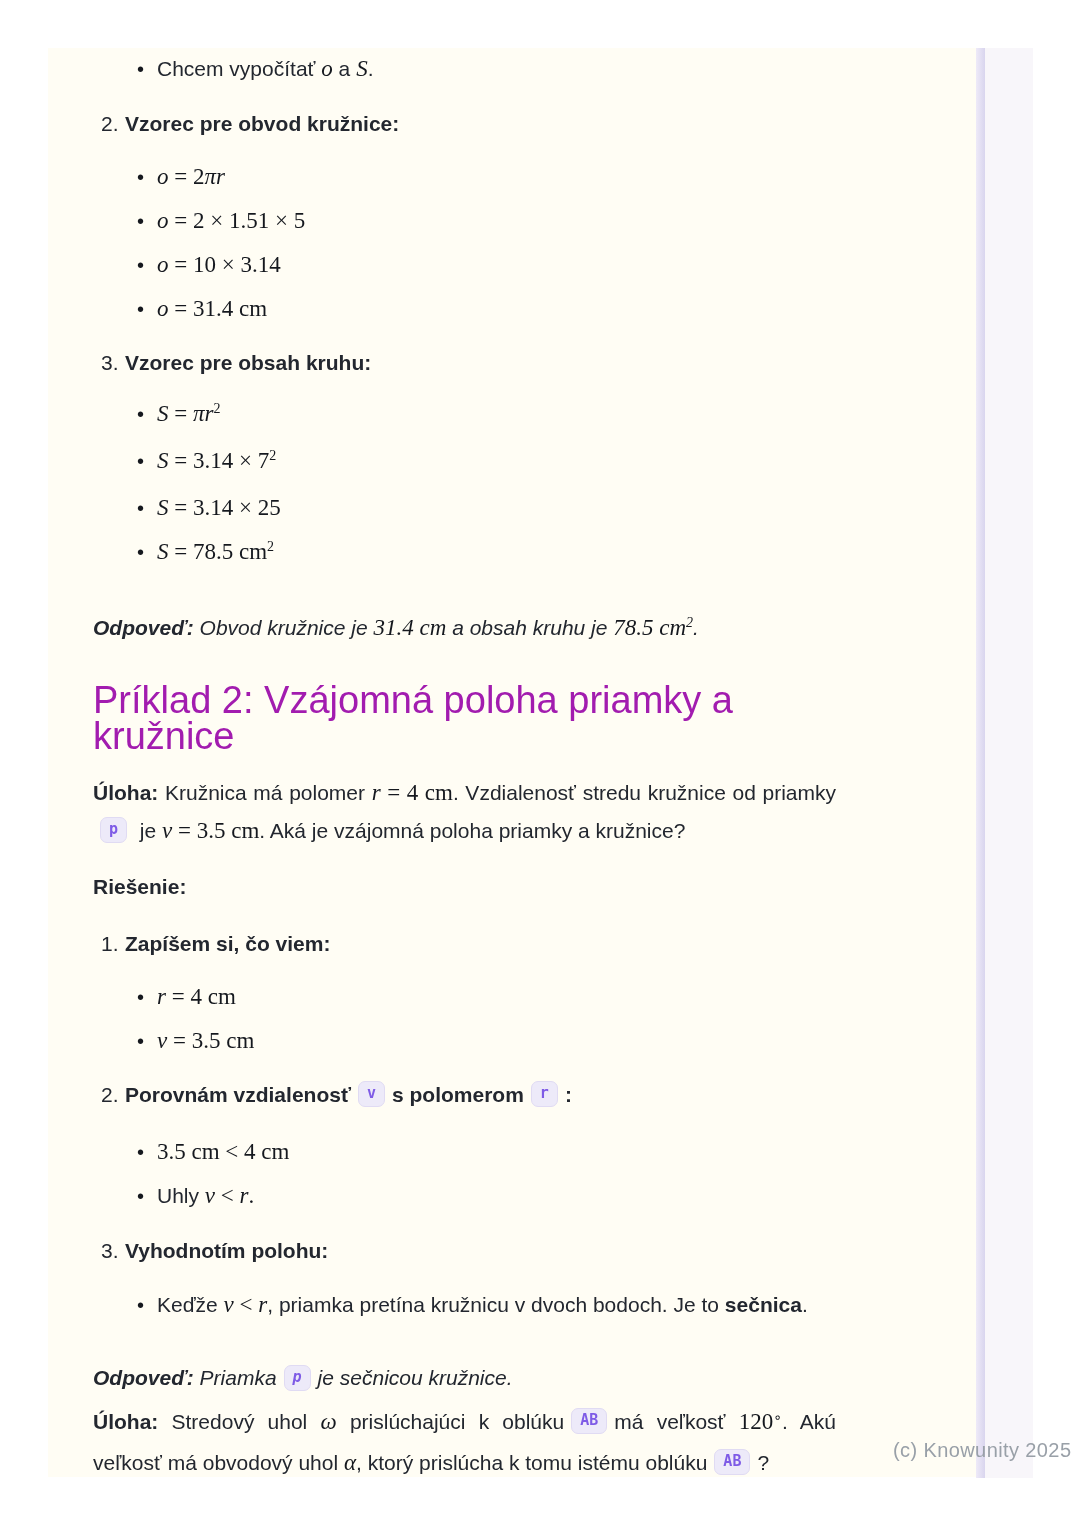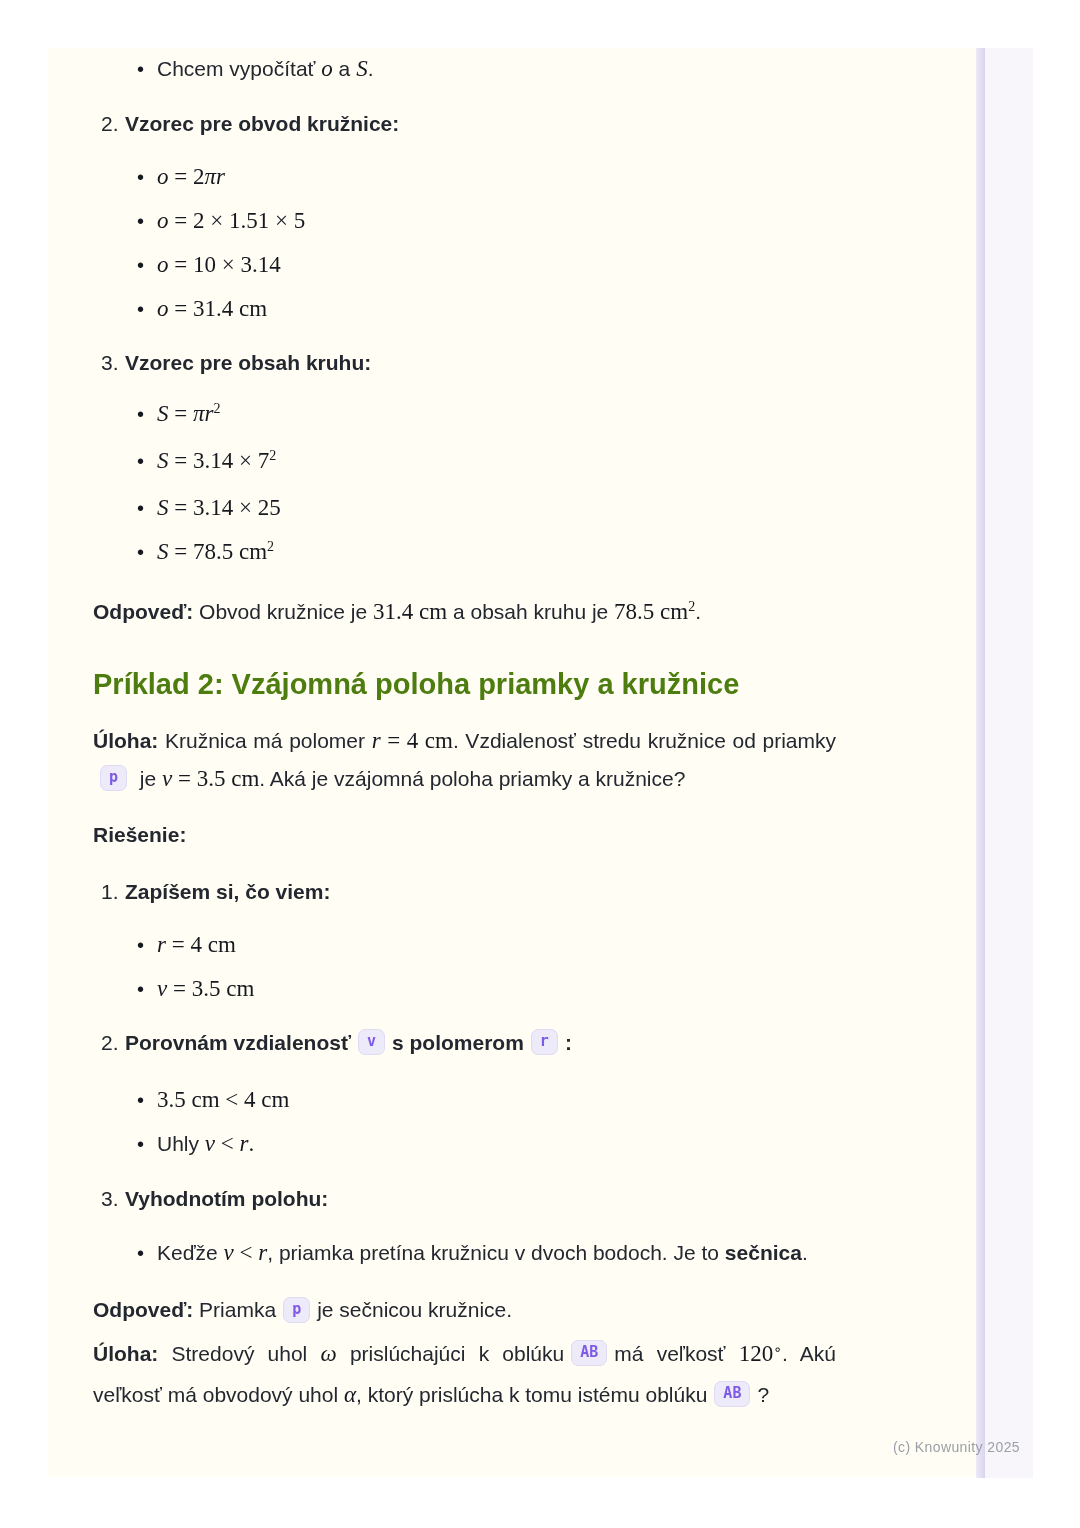--- a/index.html
+++ b/index.html
@@ -14,24 +14,24 @@
   }
   .next-page-line{
     position:absolute;left:976px;top:48px;width:9px;height:1430px;
     background:linear-gradient(to right,#EEEAF8,#D9D5EE);
   }
   .next-page-panel{
     position:absolute;left:985px;top:48px;width:48px;height:1430px;
     background:#F8F6FA;
   }
   .watermark{
-    position:absolute;left:893px;top:1439px;font-size:14px;color:#99A0A8;
+    position:absolute;left:893px;top:1439px;font-size:20px;color:#99A0A8;
     z-index:5;letter-spacing:.4px;
   }
-  .h2{font-size:29px;font-weight:700;color:#4d7c0f;line-height:36px;}
+  .h2{font-size:38px;font-weight:400;color:#a21caf;line-height:36px;}
   .b{font-weight:700;}
   .ser{font-family:"Liberation Serif",serif;font-size:23px;color:#15181E;}
   .it{font-family:"Liberation Serif",serif;font-size:23px;font-style:italic;color:#15181E;}
   .sup{font-size:14px;position:relative;top:-8px;}
   .deg{font-family:"Liberation Serif",serif;font-size:14px;position:relative;top:-7px;color:#15181E;}
   .pline{line-height:30px;}
   .para-line{line-height:38px;}
   .jl{text-align:justify;text-align-last:justify;}
   .num-item{position:relative;padding-left:32px;line-height:28px;}
   .num-item .num{position:absolute;left:8px;font-weight:400;}
@@ -40,21 +40,21 @@
   .li .dot{position:absolute;left:44px;top:0;font-size:20px;color:#15181E;}
   .ul .li + .li{margin-top:14px;}
   .badge{
     display:inline-block;vertical-align:middle;margin:0 7px 4px;
     padding:4px 8px 5px;border-radius:7px;background:#EDEAF9;
     border:1px solid #E0DBF3;color:#7E5BE6;
     font-family:"DejaVu Sans Mono",monospace;font-size:15px;font-weight:700;line-height:1;
   }
   .mt20{margin-top:20px;}.mt22{margin-top:22px;}.mt23{margin-top:8px;}
   .mt24{margin-top:24px;}.mt25{margin-top:25px;}.mt26{margin-top:26px;}
-  .mt27{margin-top:27px;}.mt28{margin-top:28px;}.mt31{margin-top:31px;}
+  .mt27{margin-top:43px;font-style:italic;}.mt28{margin-top:28px;}.mt31{margin-top:31px;}
   .mt36{margin-top:36px;}
 </style>
 </head>
 <body>
 
 <div class="card">
 
   <div class="li">
     <span class="dot">•</span>
     <span>Chcem vypočítať </span><span class="it">o</span><span> a </span><span class="it">S</span><span>.</span>

